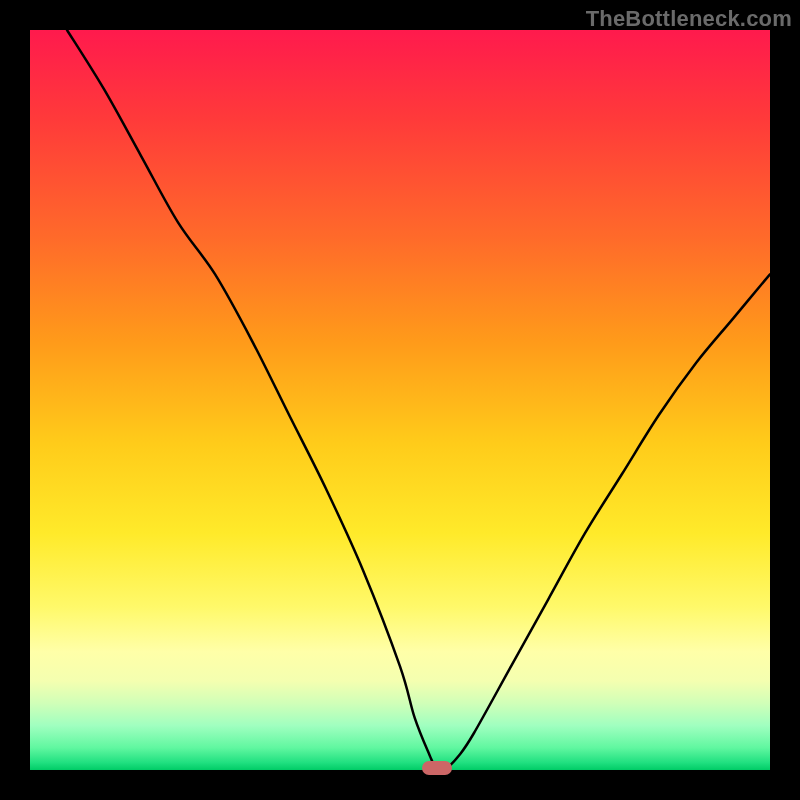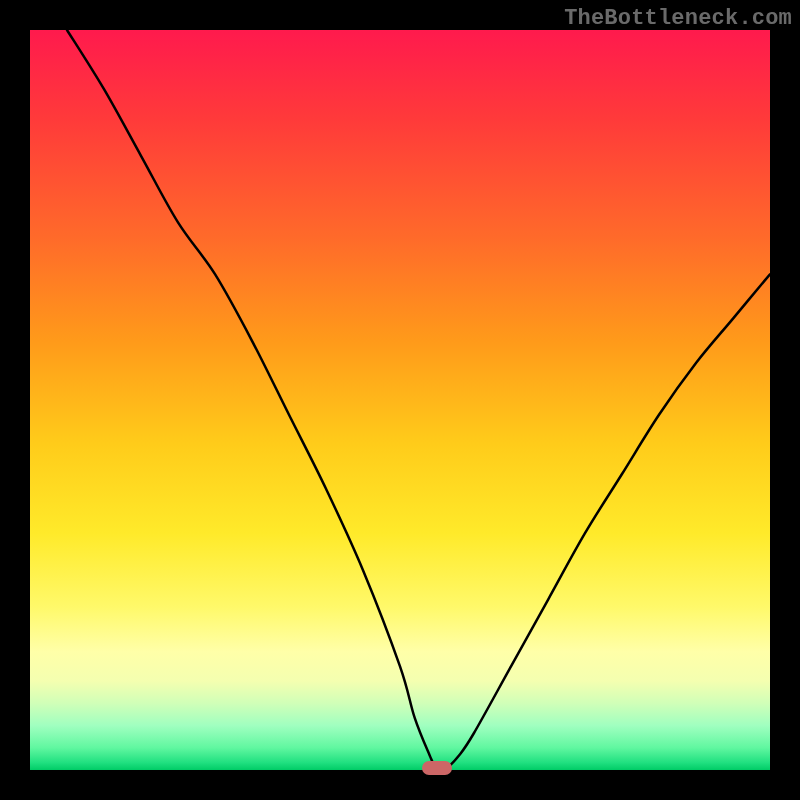--- a/index.html
+++ b/index.html
@@ -36,21 +36,21 @@
       #a0ffc0 94%,
       #60f7a0 97%,
       #20e080 99%,
       #00cc66 100%
     );
   }
   .watermark {
     position: absolute;
     top: 6px;
     right: 8px;
-    font-family: Liberation Mono, monospace;
+    font-family: Liberation Sans, sans-serif;
     font-size: 22px;
     font-weight: 600;
     color: #6a6a6a;
     letter-spacing: 0.2px;
     user-select: none;
   }
   svg.curve {
     position: absolute;
     left: 0;
     top: 0;

